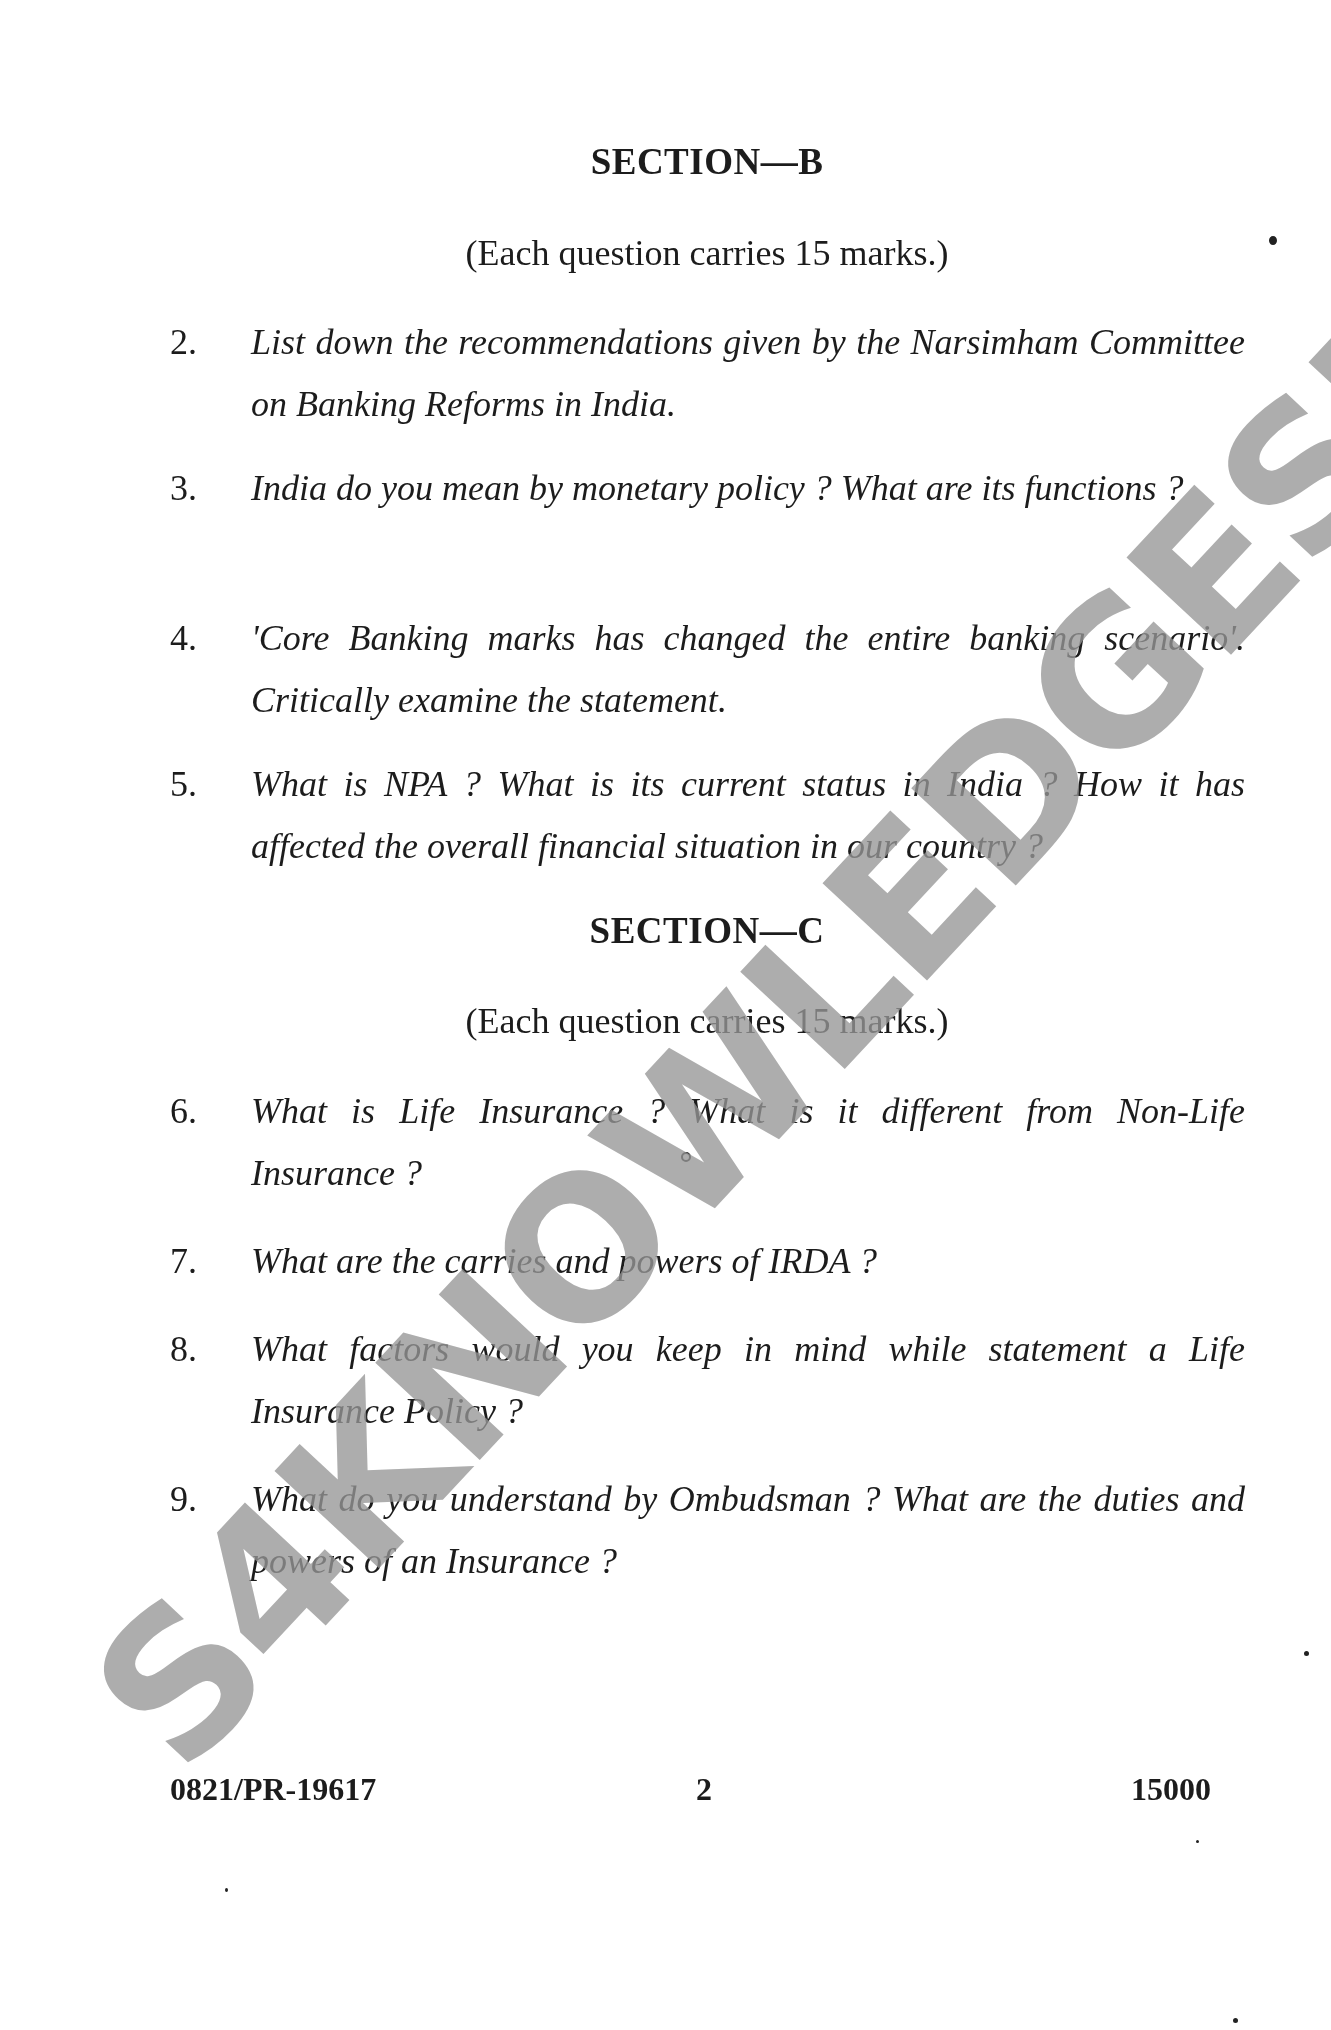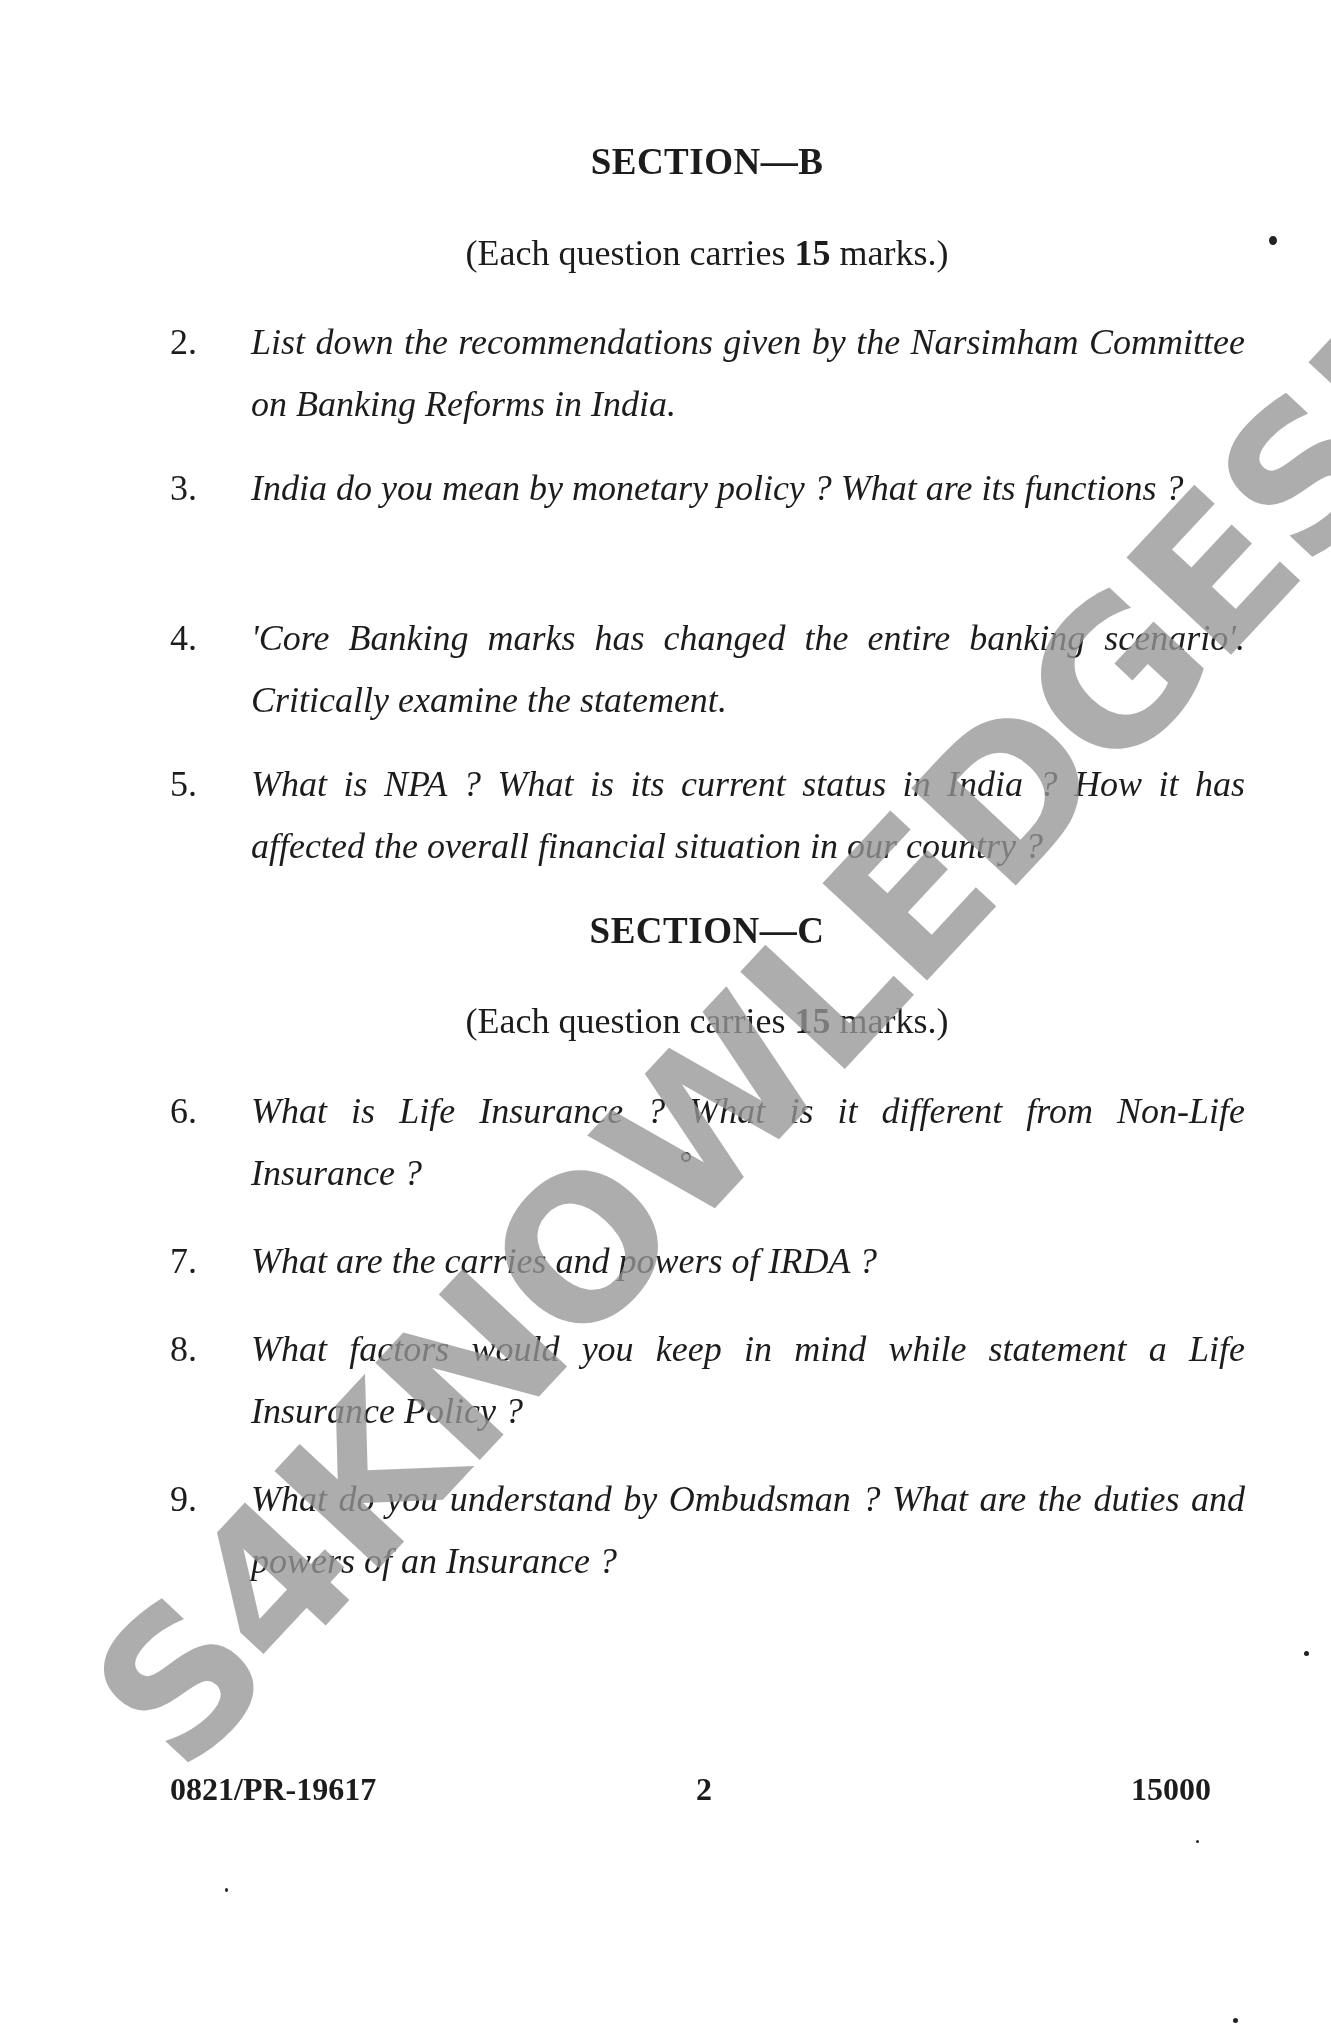--- a/index.html
+++ b/index.html
@@ -27,21 +27,21 @@
       font-weight: bold;
       font-size: 37px;
       letter-spacing: 0.5px;
     }
     .section-note {
       position: absolute;
       left: 0; width: 1400px;
       text-align: center;
       font-size: 36px;
     }
-    .section-note b { font-weight: bold; }
+    .section-note b { font-weight: normal; }
     .question {
       position: absolute;
       left: 163px;
       width: 1075px;
       font-size: 36px;
       line-height: 62px;
     }
     .q-num {
       position: absolute;
       left: 0;

